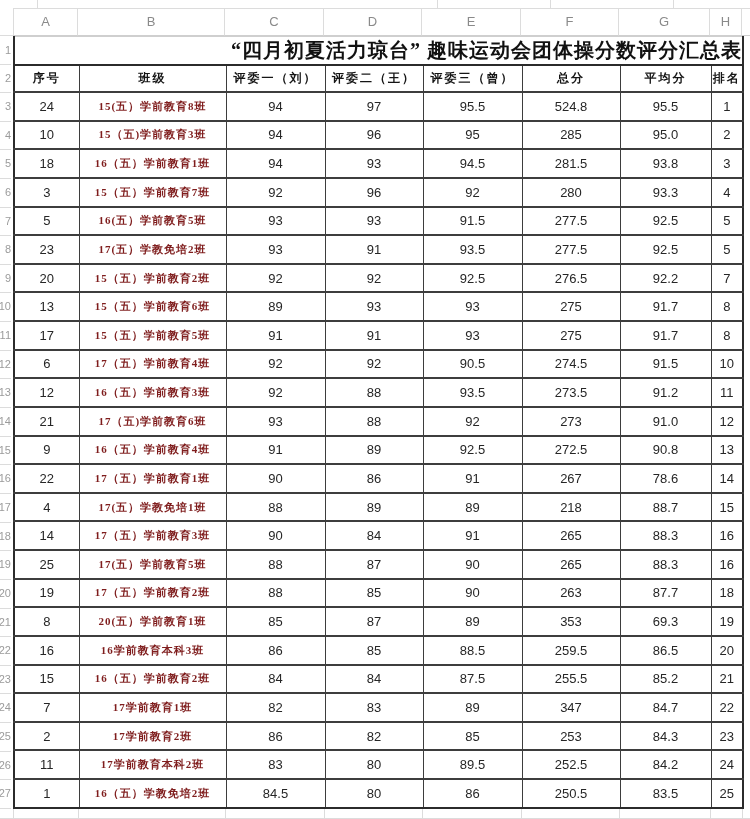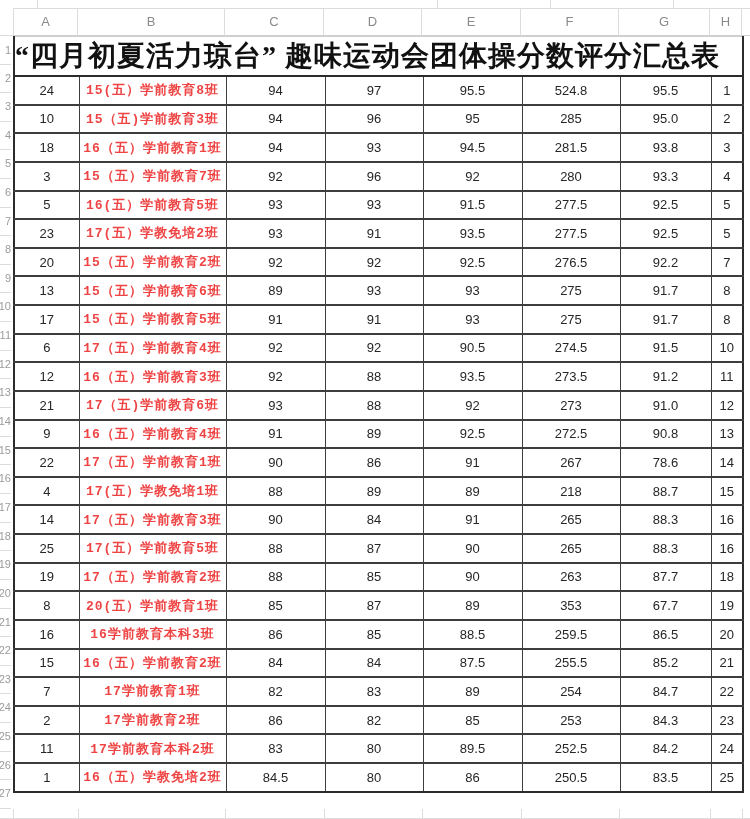--- a/index.html
+++ b/index.html
@@ -39,39 +39,39 @@
   }
 
   
   table.score-table {
     position:absolute; left:13px; top:36px; width:729px;
     border-collapse:collapse; table-layout:fixed; background:#fff;
   }
   table.score-table td { box-sizing:border-box; padding:0; overflow:hidden; white-space:nowrap; }
 
   td.title-cell {
-    height:27px; text-align:left; vertical-align:middle;
+    height:27px; text-align:right; vertical-align:middle;
     font-family:"Liberation Serif", serif; font-weight:bold;
-    font-size:28px; letter-spacing:1px; color:#111;
+    font-size:20px; letter-spacing:1px; color:#111;
     border-left:2px solid #2b2b2b; border-right:2px solid #2b2b2b;
     border-top:1px solid #cfcfcf; border-bottom:2px solid #2b2b2b;
   }
   tr.header-row td {
     height:27px; text-align:center; vertical-align:middle;
     font-family:"Liberation Serif", serif; font-weight:bold;
     font-size:12px; letter-spacing:2px; color:#151515;
     border:1px solid #3d3d3d; border-top-width:2px; border-bottom-width:2px;
   }
   tbody.data-rows td {
     height:28px; text-align:center; vertical-align:middle;
     border:1px solid #3d3d3d; border-top-width:2px; border-bottom-width:2px;
   }
   tbody.data-rows tr { height:28.64px; }
   td.num { font-size:13px; color:#262626; font-family:"Liberation Sans", sans-serif; }
-  td.cn  { font-family:Liberation Mono, monospace; font-weight:bold; font-size:13px; color:#ef4444; letter-spacing:1px; }
+  td.cn  { font-family:Liberation Serif, serif; font-weight:bold; font-size:11px; color:#7f1d1d; letter-spacing:1px; }
   td.first { border-left:2px solid #2b2b2b !important; }
   td.last  { border-right:2px solid #2b2b2b !important; }
   tbody.data-rows tr:last-child td { border-bottom:2px solid #2b2b2b; }
 
   
   .bottom-band { position:absolute; left:0; top:809px; width:750px; height:9px; background:#fff; border-bottom:1px solid #dcdcdc; }
   .bottom-band .vline { position:absolute; top:0; width:1px; height:9px; background:#dcdcdc; }
 </style>
 </head>
 <body>
@@ -137,20 +137,30 @@
         <col style="width:98px">
       <col style="width:99px">
         <col style="width:98px">
         <col style="width:91px">
         <col style="width:32px">
     </colgroup>
     <tbody>
       <tr>
         <td class="title-cell" colspan="8">“四月初夏活力琼台” 趣味运动会团体操分数评分汇总表</td>
       </tr>
+      <tr class="header-row">
+        <td class="first">序号</td>
+        <td>班级</td>
+        <td>评委一（刘）</td>
+        <td>评委二（王）</td>
+        <td>评委三（曾）</td>
+        <td>总分</td>
+        <td>平均分</td>
+        <td class="last">排名</td>
+      </tr>
     </tbody>
     <tbody class="data-rows">
         <tr>
       <td class="num first">24</td>
       <td class="cn">15(五）学前教育8班</td>
       <td class="num">94</td>
       <td class="num">97</td>
       <td class="num">95.5</td>
       <td class="num">524.8</td>
       <td class="num">95.5</td>
@@ -326,21 +336,21 @@
       <td class="num">87.7</td>
       <td class="num last">18</td>
     </tr>
         <tr>
       <td class="num first">8</td>
       <td class="cn">20(五）学前教育1班</td>
       <td class="num">85</td>
       <td class="num">87</td>
       <td class="num">89</td>
       <td class="num">353</td>
-      <td class="num">67.7</td>
+      <td class="num">69.3</td>
       <td class="num last">19</td>
     </tr>
         <tr>
       <td class="num first">16</td>
       <td class="cn">16学前教育本科3班</td>
       <td class="num">86</td>
       <td class="num">85</td>
       <td class="num">88.5</td>
       <td class="num">259.5</td>
       <td class="num">86.5</td>
@@ -355,21 +365,21 @@
       <td class="num">255.5</td>
       <td class="num">85.2</td>
       <td class="num last">21</td>
     </tr>
         <tr>
       <td class="num first">7</td>
       <td class="cn">17学前教育1班</td>
       <td class="num">82</td>
       <td class="num">83</td>
       <td class="num">89</td>
-      <td class="num">254</td>
+      <td class="num">347</td>
       <td class="num">84.7</td>
       <td class="num last">22</td>
     </tr>
         <tr>
       <td class="num first">2</td>
       <td class="cn">17学前教育2班</td>
       <td class="num">86</td>
       <td class="num">82</td>
       <td class="num">85</td>
       <td class="num">253</td>

